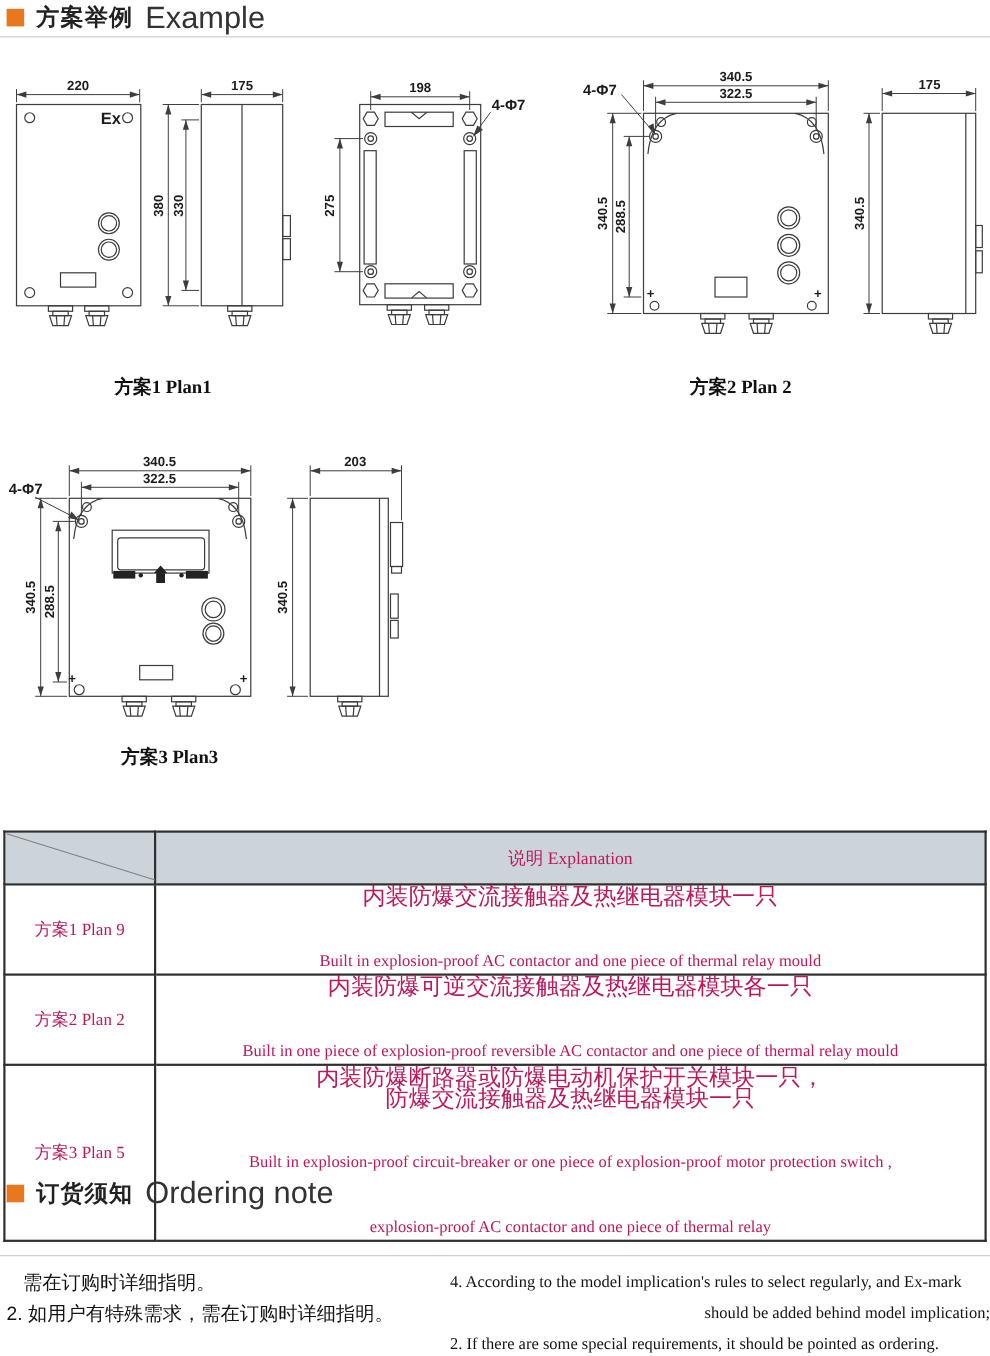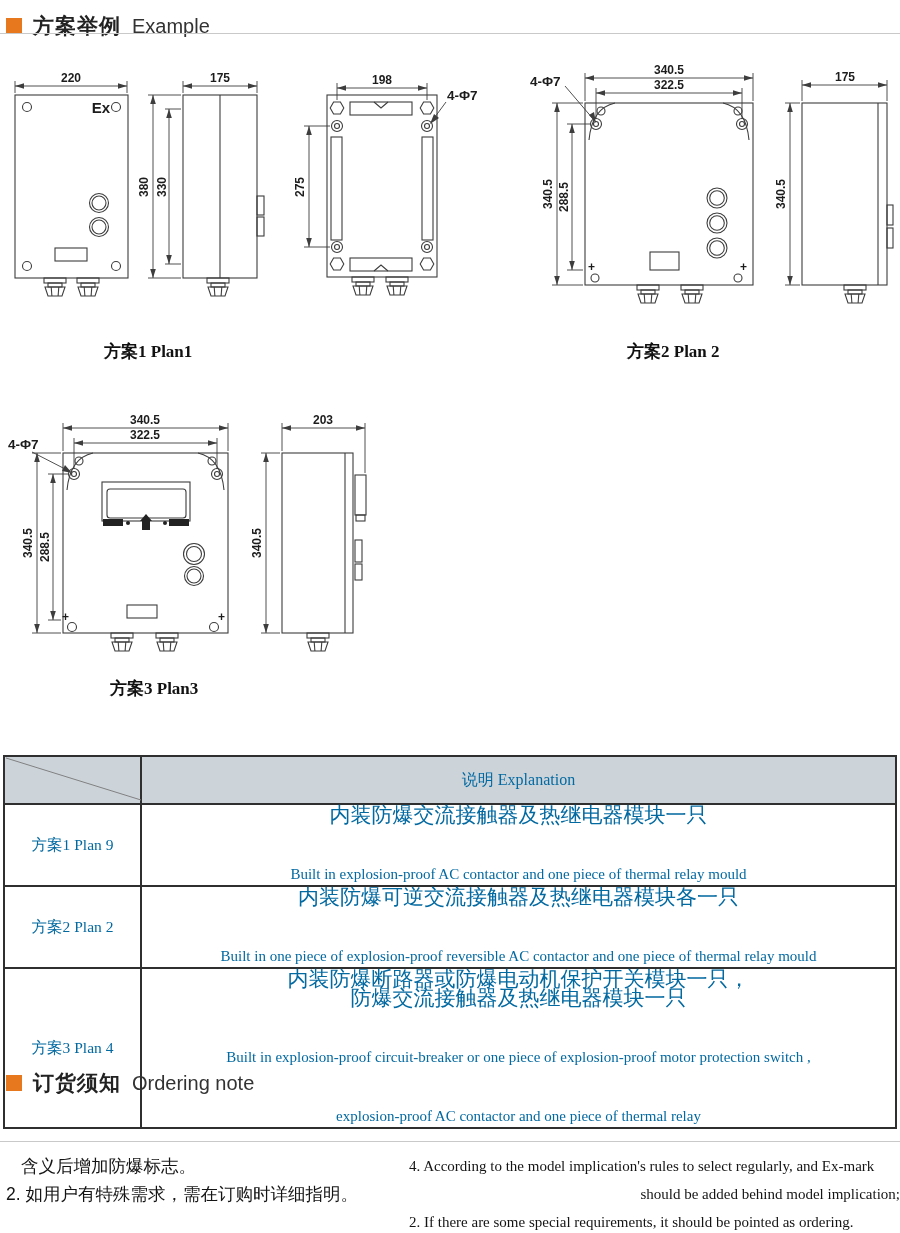--- a/index.html
+++ b/index.html
@@ -3,38 +3,38 @@
 <meta charset="utf-8">
 <style>
   html,body{margin:0;padding:0;}
   body{width:900px;height:1233px;position:relative;background:#fff;
        font-family:"Liberation Sans",sans-serif;color:#1a1a1a;overflow:hidden;}
 
   
   .sec-header{position:absolute;left:6px;display:flex;align-items:center;gap:11px;}
   .bullet{width:16px;height:16px;background:#e8781e;flex:0 0 auto;}
   .sec-title-zh{font-weight:bold;font-size:21px;letter-spacing:1px;color:#222;}
-  .sec-title-en{font-size:20px;color:#333;}
+  .sec-title-en{font-size:28px;color:#333;}
   .sec-rule{position:absolute;left:0;width:900px;height:1px;background:#c9c9c9;}
 
   
   .drawings{position:absolute;left:0;top:0;}
   .draw{stroke:#3d3d3d;stroke-width:1.1;fill:none;}
   .dim{stroke:#3d3d3d;stroke-width:0.9;fill:none;}
   .dim-arrow{fill:#3d3d3d;stroke:none;}
   .dim-text{font:bold 12px "Liberation Sans",sans-serif;fill:#1c1c1c;stroke:none;}
   .callout-text{font:bold 13.5px "Liberation Sans",sans-serif;fill:#1c1c1c;stroke:none;}
   .ex-text{font:bold 15px "Liberation Sans",sans-serif;fill:#1c1c1c;stroke:none;}
   .plus-text{font:bold 12px "Liberation Sans",sans-serif;fill:#1c1c1c;stroke:none;}
   .caption-text{font:bold 17px "Liberation Serif",serif;fill:#111;stroke:none;}
   .fill-dark{fill:#222;stroke:none;}
 
   
   .spec-table{position:absolute;left:3px;top:755px;width:894px;border-collapse:collapse;
-              table-layout:fixed;font-family:"Liberation Serif",serif;color:#0369a1;}
+              table-layout:fixed;font-family:"Liberation Serif",serif;color:#be185d;}
   .spec-table td{border:2px solid #2f2f2f;padding:1px 4px;text-align:center;vertical-align:middle;}
   .th-bg{background:#ccd4da;}
   .diag-cell{position:relative;padding:0;}
   .diag-cell svg{position:absolute;left:0;top:0;}
   .expl-header{font-size:16px;}
   .row-label{font-size:15.5px;}
   .cell-zh{font-size:21px;line-height:19px;}
   .cell-en{font-size:15px;line-height:19px;margin-top:40px;}
 
   
@@ -42,21 +42,21 @@
   .notes-zh .line{line-height:28px;white-space:nowrap;}
   .notes-zh .cont{padding-left:15px;}
   .notes-en{position:absolute;left:409px;top:1152px;width:491px;
             font-family:"Liberation Serif",serif;font-size:15px;color:#141414;}
   .notes-en .line{line-height:28px;white-space:nowrap;}
   .notes-en .cont{padding-left:24px;text-align:right;}
 </style>
 </head>
 <body>
 
-<div class="sec-header" style="top:12px;">
+<div class="sec-header" style="top:0;">
   <div class="bullet"></div>
   <span class="sec-title-zh">方案举例</span>
   <span class="sec-title-en">Example</span>
 </div>
 <div class="sec-rule" style="top:33px;"></div>
 
 <svg class="drawings" width="900" height="712" viewBox="0 0 900 712">
   <defs>
     <polygon id="aL" points="0,0 9,-2.8 9,2.8"></polygon>
     <polygon id="aR" points="0,0 -9,-2.8 -9,2.8"></polygon>
@@ -401,39 +401,39 @@
     </td>
   </tr>
   <tr>
     <td class="row-label" style="height:46px;">方案2 Plan 2</td>
     <td>
       <div class="cell-zh">内装防爆可逆交流接触器及热继电器模块各一只</div>
       <div class="cell-en">Built in one piece of explosion-proof reversible AC contactor and one piece of thermal relay mould</div>
     </td>
   </tr>
   <tr>
-    <td class="row-label" style="height:74px;">方案3 Plan 4</td>
+    <td class="row-label" style="height:74px;">方案3 Plan 5</td>
     <td>
       <div class="cell-zh">内装防爆断路器或防爆电动机保护开关模块一只，</div>
       <div class="cell-zh">防爆交流接触器及热继电器模块一只</div>
       <div class="cell-en">Built in explosion-proof circuit-breaker or one piece of explosion-proof motor protection switch ,</div>
       <div class="cell-en">explosion-proof AC contactor and one piece of thermal relay</div>
     </td>
   </tr>
 </tbody>
   </table>
 
 <div class="sec-header" style="top:1069px;">
   <div class="bullet"></div>
   <span class="sec-title-zh">订货须知</span>
   <span class="sec-title-en">Ordering note</span>
 </div>
 <div class="sec-rule" style="top:1141px;"></div>
 
 <div class="notes-zh">
-  <div class="line cont">含义后增加防爆标志。</div>
+  <div class="line cont">需在订购时详细指明。</div>
   <div class="line">2. 如用户有特殊需求，需在订购时详细指明。</div>
 </div>
 <div class="notes-en">
   <div class="line">4. According to the model implication's rules to select regularly, and Ex-mark</div>
   <div class="line cont">should be added behind model implication;</div>
   <div class="line">2. If there are some special requirements, it should be pointed as ordering.</div>
 </div>
 
 </body></html>

